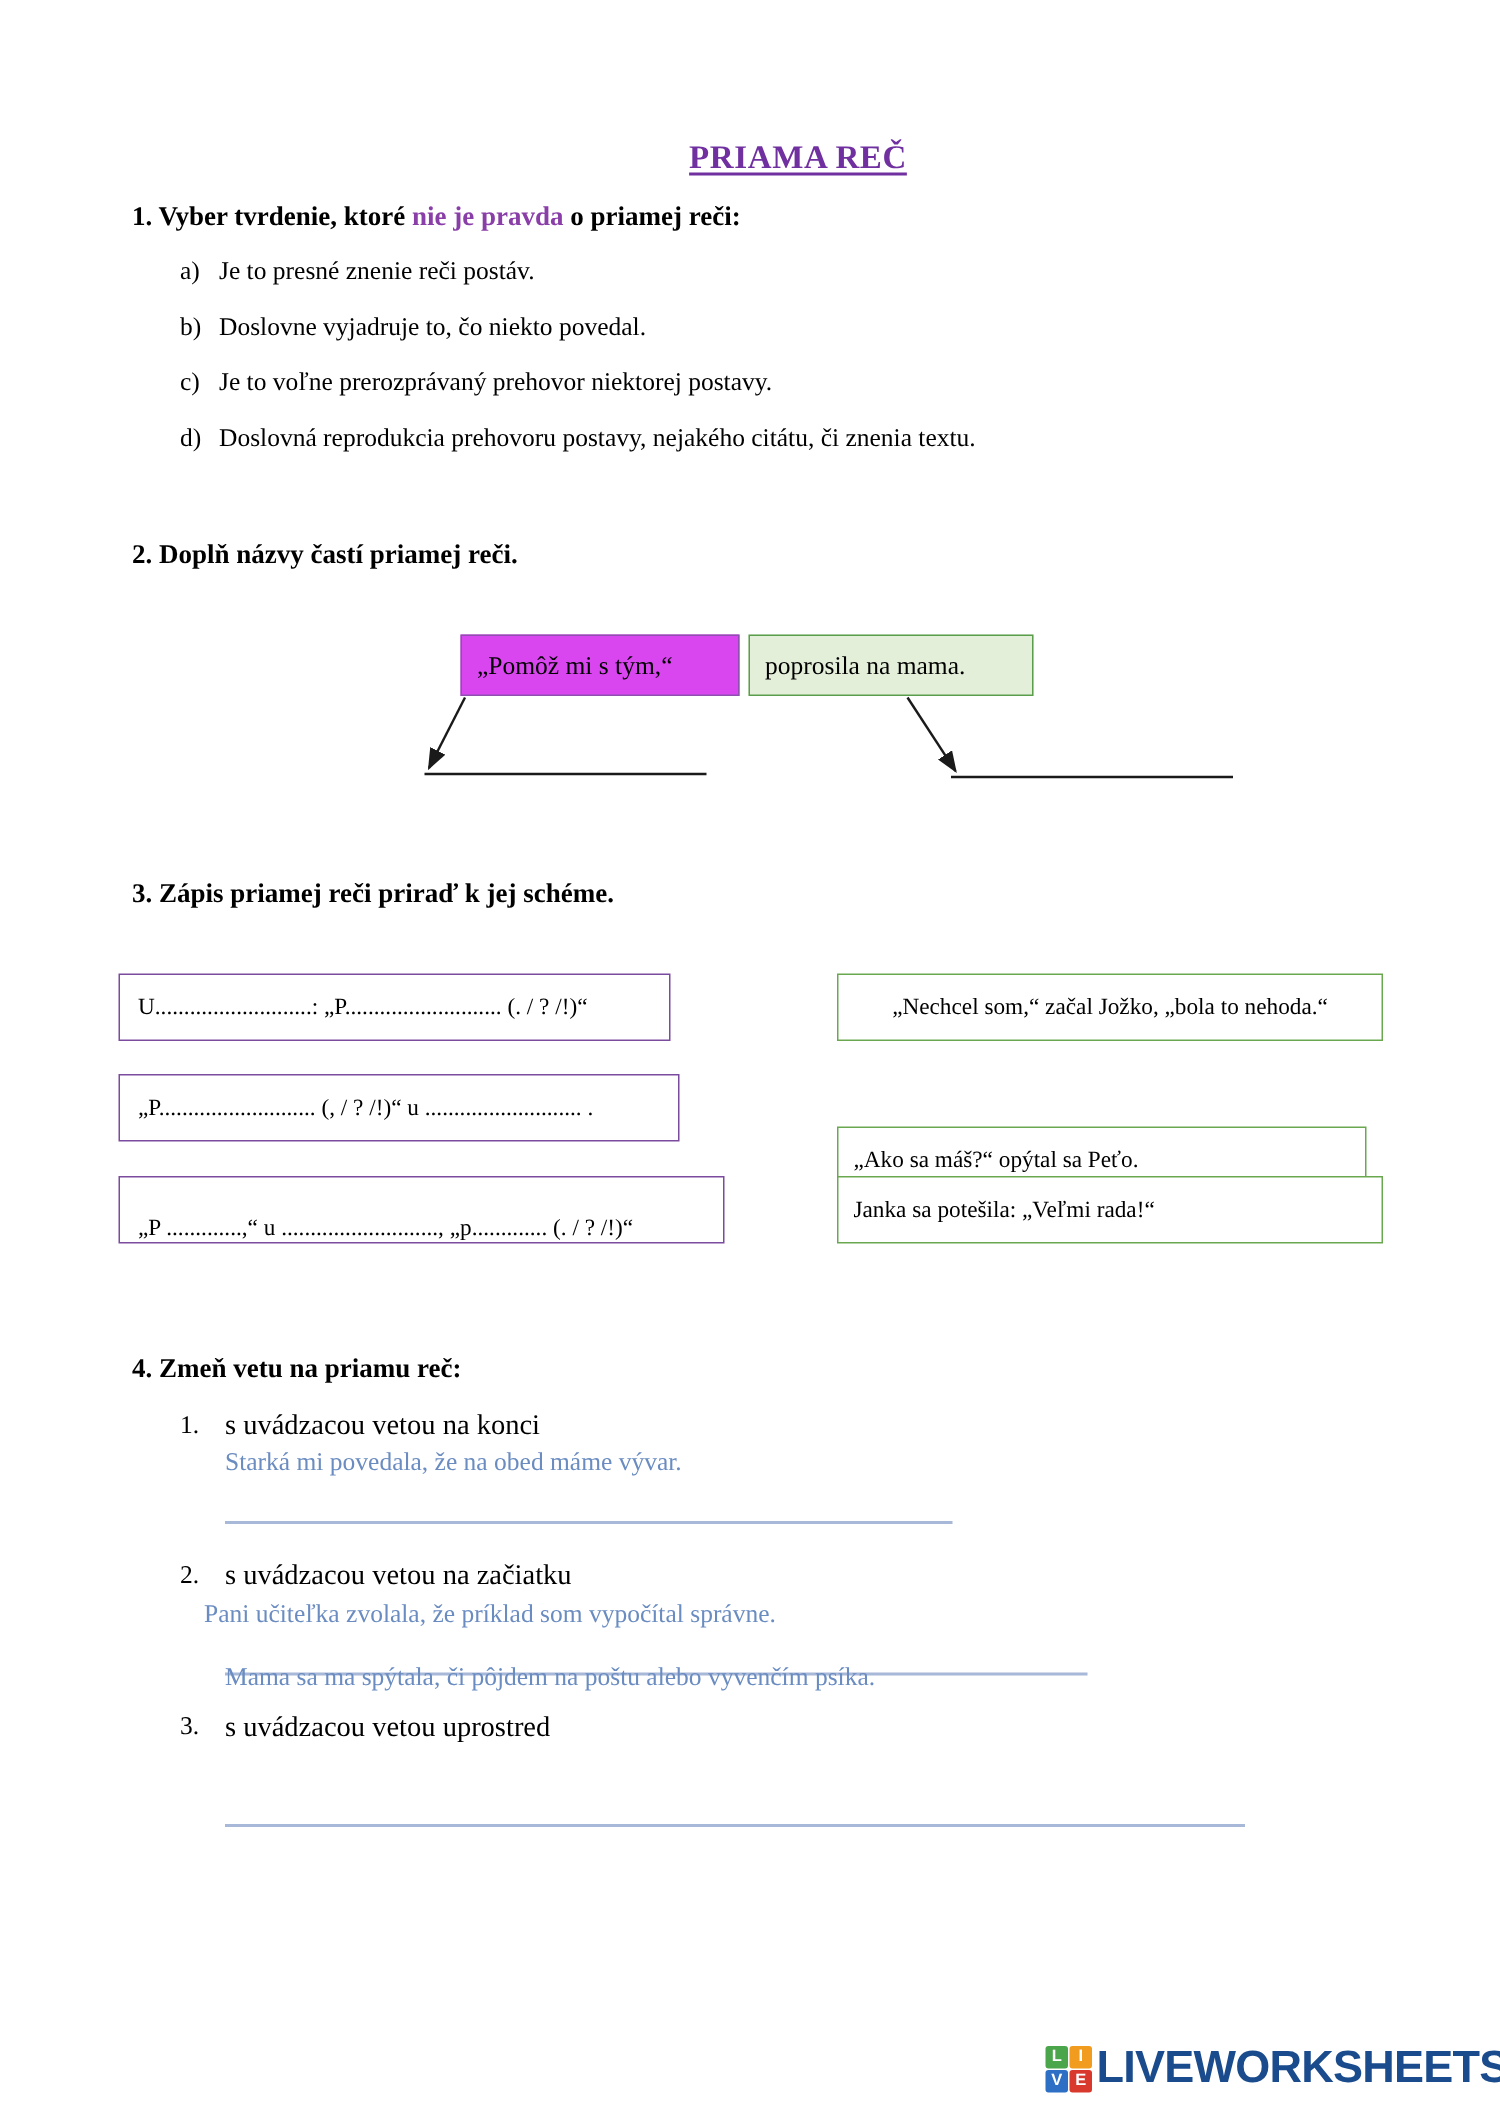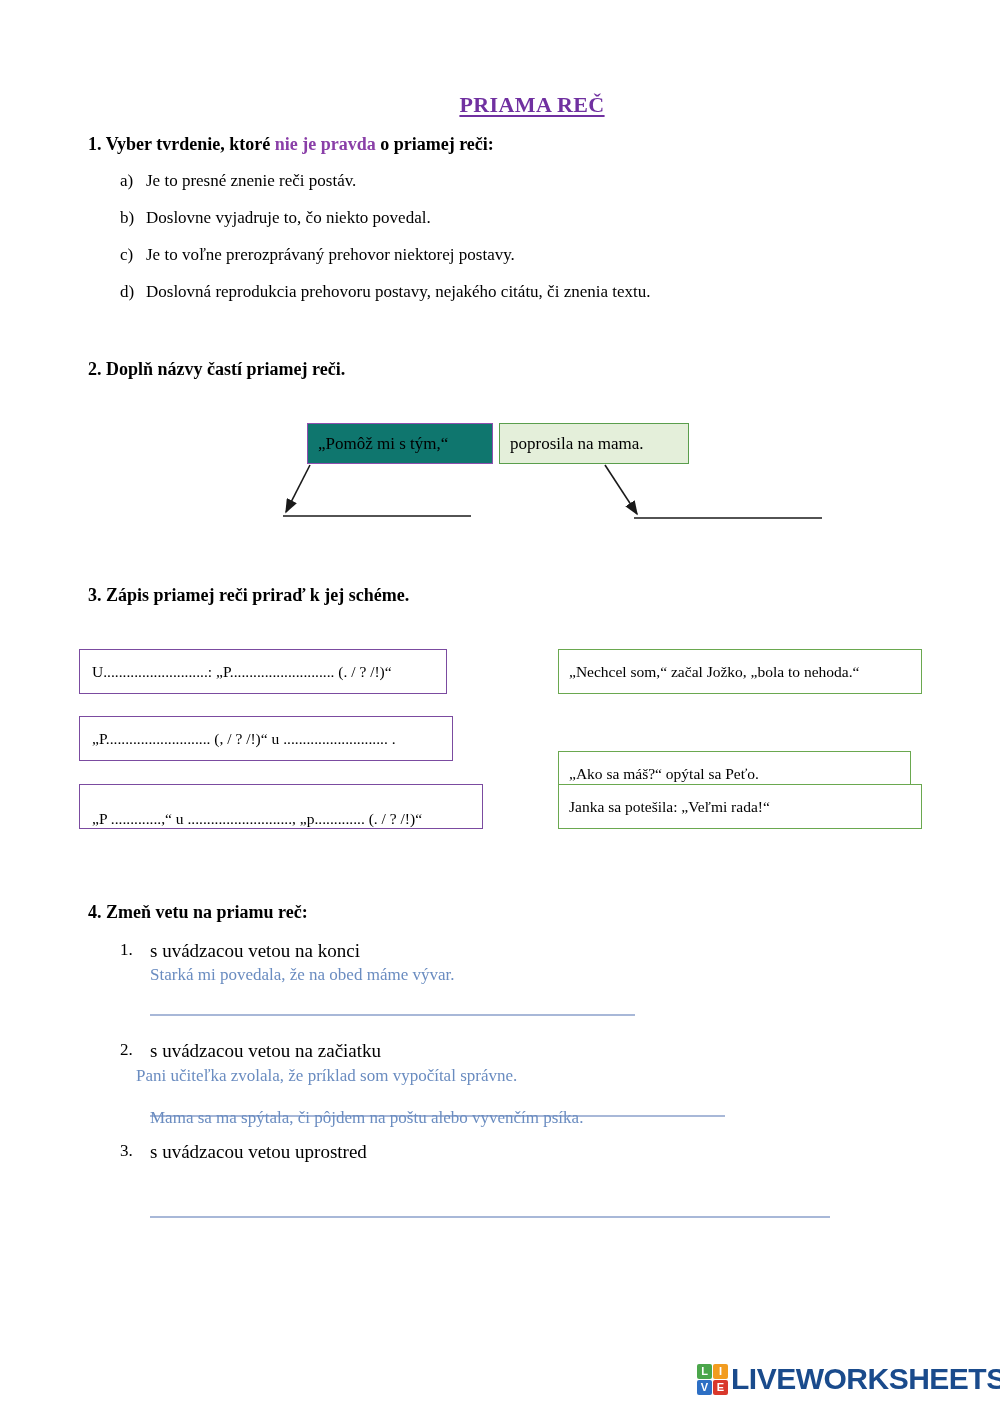--- a/index.html
+++ b/index.html
@@ -55,21 +55,21 @@
   .box2 {
     position: absolute;
     height: 41px;
     display: flex;
     align-items: center;
     padding: 0 10px;
     font-size: 17px;
     white-space: nowrap;
   }
   .box2.purple {
-    background: #0f766e;
+    background: #d946ef;
     border: 1.5px solid #8e4fae;
   }
   .box2.green {
     background: #e4efda;
     border: 1.5px solid #5a9e4c;
   }
 
   .svg-layer {
     position: absolute;
     left: 0; top: 0;
@@ -210,21 +210,21 @@
   <div class="schema-box" style="left:79px; top:649px; width:368px;">
     <span>U...........................: „P........................... (. / ? /!)“</span>
   </div>
   <div class="schema-box" style="left:79px; top:716px; width:374px;">
     <span>„P........................... (, / ? /!)“ u ........................... .</span>
   </div>
   <div class="schema-box" style="left:79px; top:784px; width:404px;align-items:flex-end;">
     <span>„P .............,“ u ..........................., „p............. (. / ? /!)“</span>
   </div>
 
-  <div class="sample-box" style="left:558px; top:649px; width:364px;">
+  <div class="sample-box" style="left:558px; top:649px; width:364px;justify-content:center;">
     <span>„Nechcel som,“ začal Jožko, „bola to nehoda.“</span>
   </div>
   <div class="sample-box" style="left:558px; top:716px; width:353px;margin-top:35px;">
     <span>„Ako sa máš?“ opýtal sa Peťo.</span>
   </div>
   <div class="sample-box" style="left:558px; top:784px; width:364px;">
     <span>Janka sa potešila: „Veľmi rada!“</span>
   </div>
 
   <div class="q-head" style="left:88px; top:902px;">4. Zmeň vetu na priamu reč:</div>

